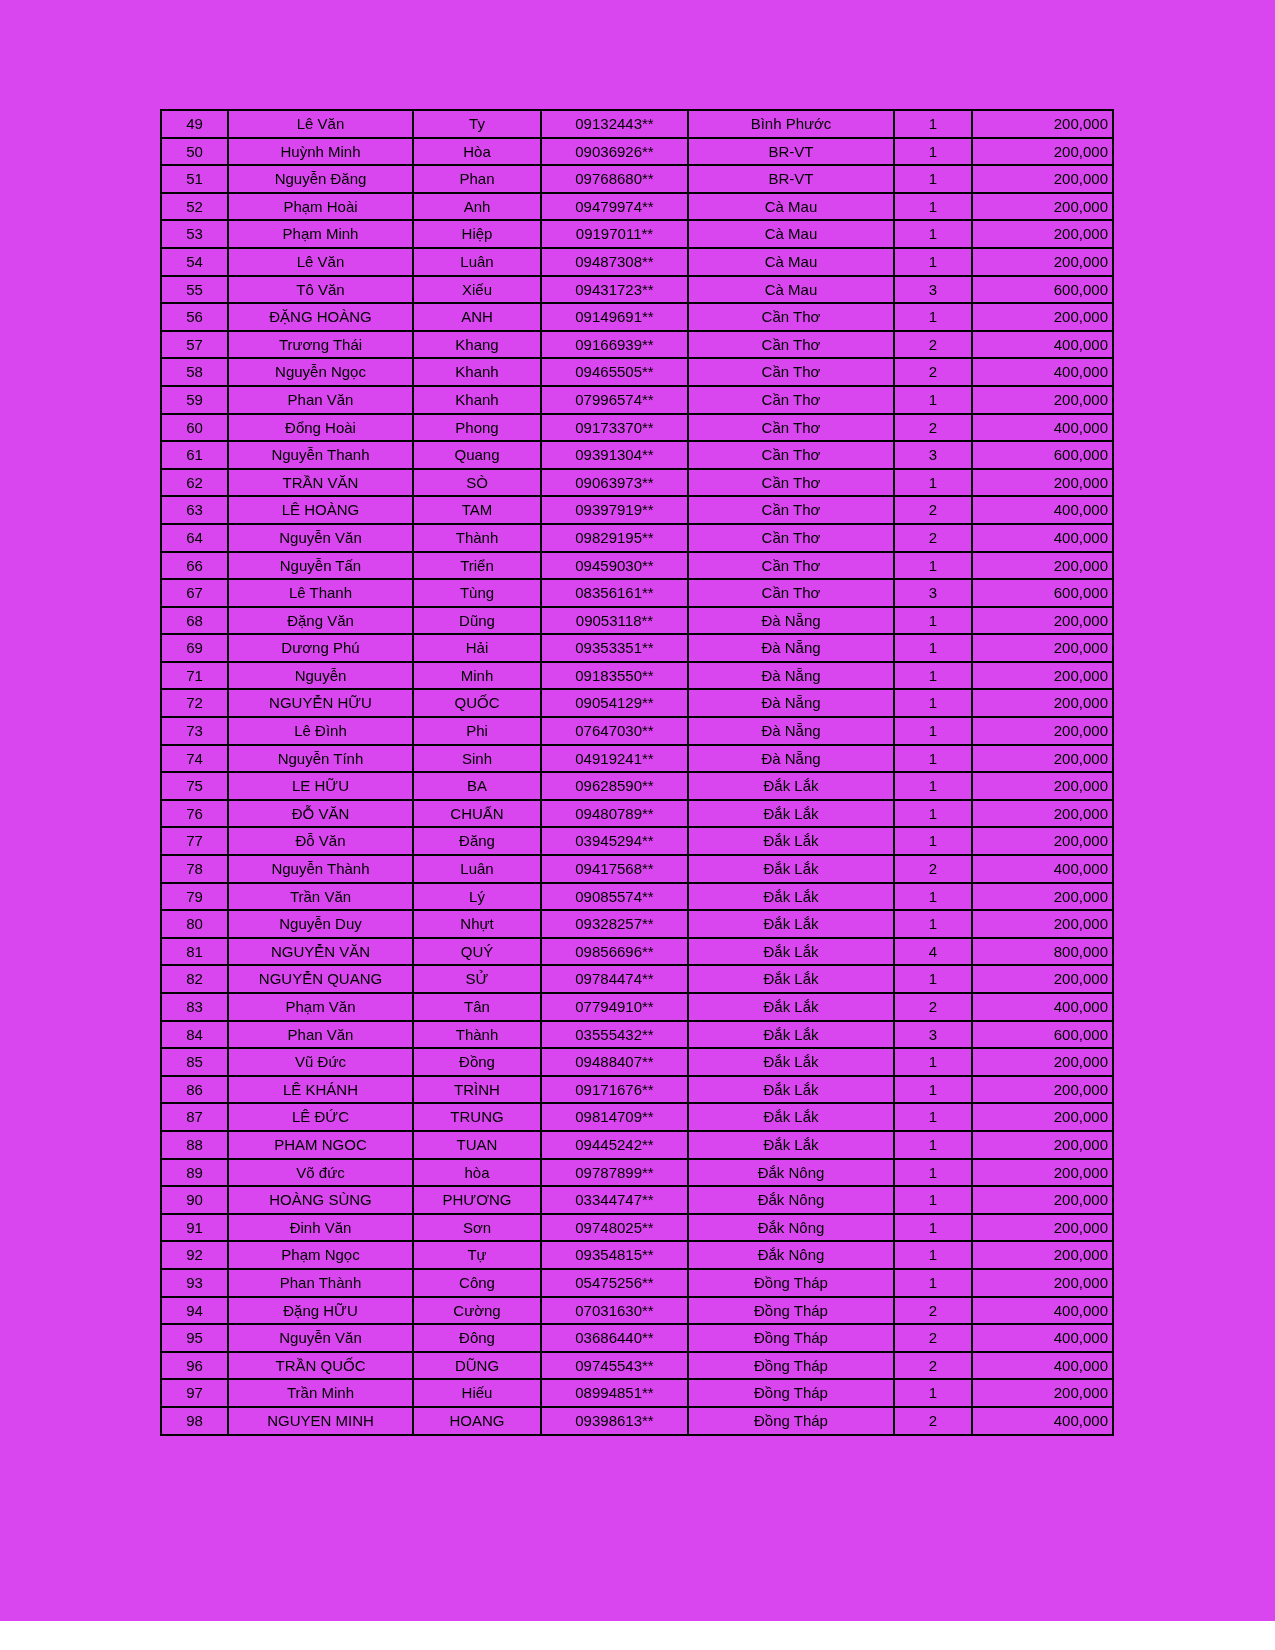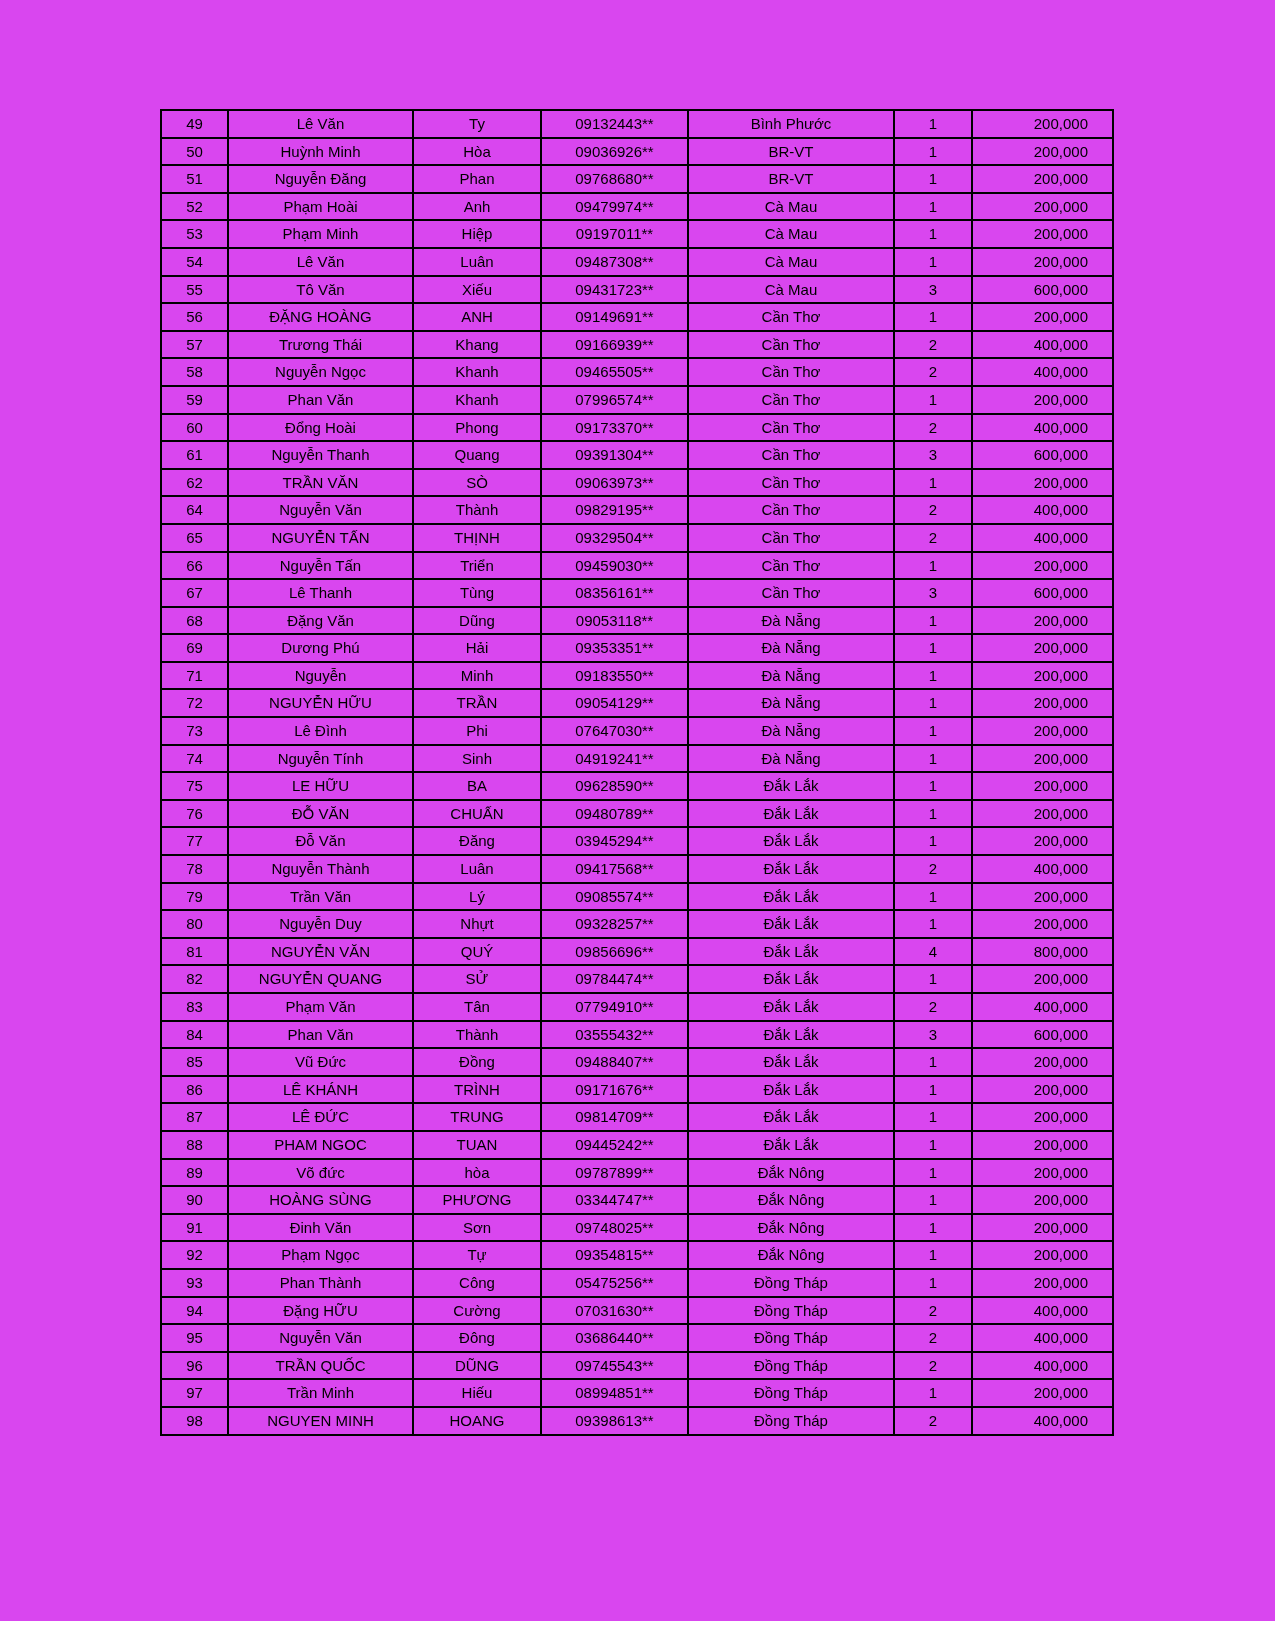--- a/index.html
+++ b/index.html
@@ -32,21 +32,21 @@
     line-height: 25.6px;
     color: #000000;
     text-align: center;
     vertical-align: middle;
     white-space: nowrap;
     overflow: hidden;
     box-sizing: content-box;
   }
   table.winners td.col-amount {
     text-align: right;
-    padding-right: 24px;
+    padding-right: 4px;
   }
   table.winners td.col-no {
     padding: 0;
   }
   
 </style>
 </head>
 <body>
 
 <div class="page">
@@ -181,33 +181,33 @@
         <tr>
           <td class="col-no">62</td>
           <td class="col-surname">TRẦN VĂN</td>
           <td class="col-given_name">SÒ</td>
           <td class="col-phone_masked">09063973**</td>
           <td class="col-province">Cần Thơ</td>
           <td class="col-quantity">1</td>
           <td class="col-amount">200,000</td>
         </tr>
         <tr>
+          <td class="col-no">63</td>
+          <td class="col-surname">LÊ HOÀNG</td>
+          <td class="col-given_name">TAM</td>
+          <td class="col-phone_masked">09397919**</td>
+          <td class="col-province">Cần Thơ</td>
+          <td class="col-quantity">2</td>
+          <td class="col-amount">400,000</td>
+        </tr>
+        <tr>
           <td class="col-no">64</td>
           <td class="col-surname">Nguyễn Văn</td>
           <td class="col-given_name">Thành</td>
           <td class="col-phone_masked">09829195**</td>
-          <td class="col-province">Cần Thơ</td>
-          <td class="col-quantity">2</td>
-          <td class="col-amount">400,000</td>
-        </tr>
-        <tr>
-          <td class="col-no">65</td>
-          <td class="col-surname">NGUYỄN TẤN</td>
-          <td class="col-given_name">THỊNH</td>
-          <td class="col-phone_masked">09329504**</td>
           <td class="col-province">Cần Thơ</td>
           <td class="col-quantity">2</td>
           <td class="col-amount">400,000</td>
         </tr>
         <tr>
           <td class="col-no">66</td>
           <td class="col-surname">Nguyễn Tấn</td>
           <td class="col-given_name">Triển</td>
           <td class="col-phone_masked">09459030**</td>
           <td class="col-province">Cần Thơ</td>
@@ -246,21 +246,21 @@
           <td class="col-surname">Nguyễn</td>
           <td class="col-given_name">Minh</td>
           <td class="col-phone_masked">09183550**</td>
           <td class="col-province">Đà Nẵng</td>
           <td class="col-quantity">1</td>
           <td class="col-amount">200,000</td>
         </tr>
         <tr>
           <td class="col-no">72</td>
           <td class="col-surname">NGUYỄN HỮU</td>
-          <td class="col-given_name">TRẦN</td>
+          <td class="col-given_name">QUỐC</td>
           <td class="col-phone_masked">09054129**</td>
           <td class="col-province">Đà Nẵng</td>
           <td class="col-quantity">1</td>
           <td class="col-amount">200,000</td>
         </tr>
         <tr>
           <td class="col-no">73</td>
           <td class="col-surname">Lê Đình</td>
           <td class="col-given_name">Phi</td>
           <td class="col-phone_masked">07647030**</td>

